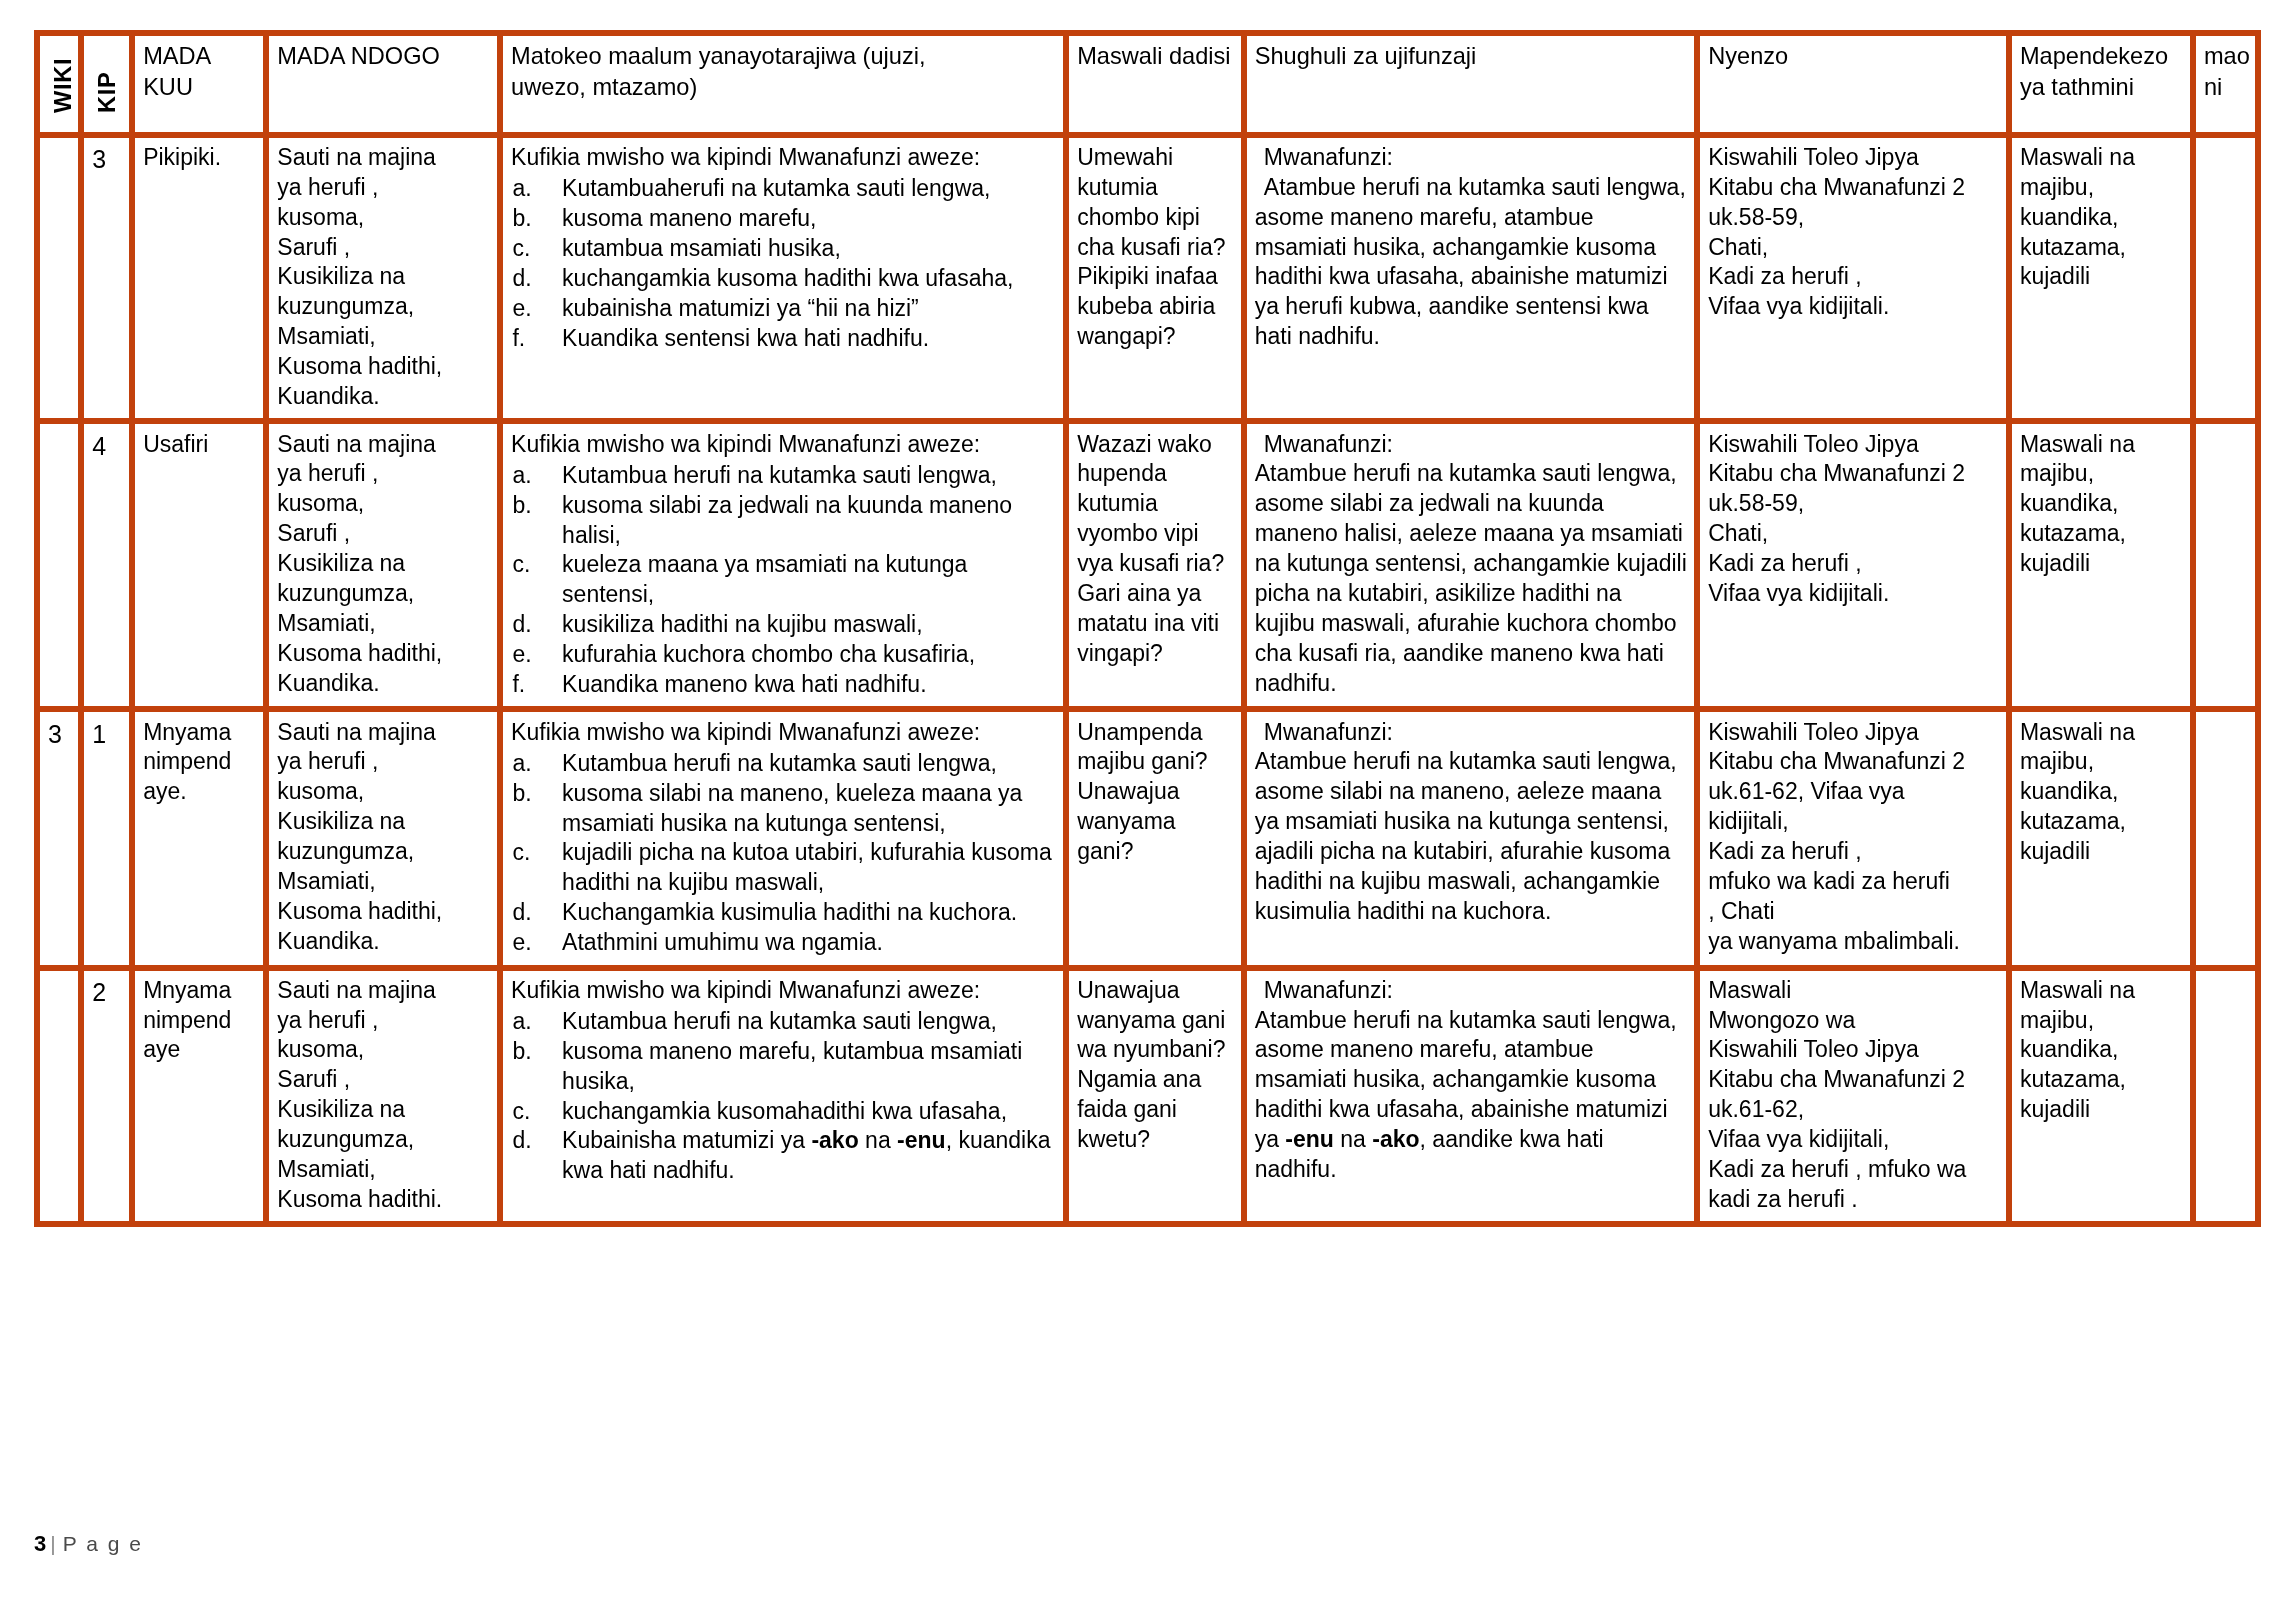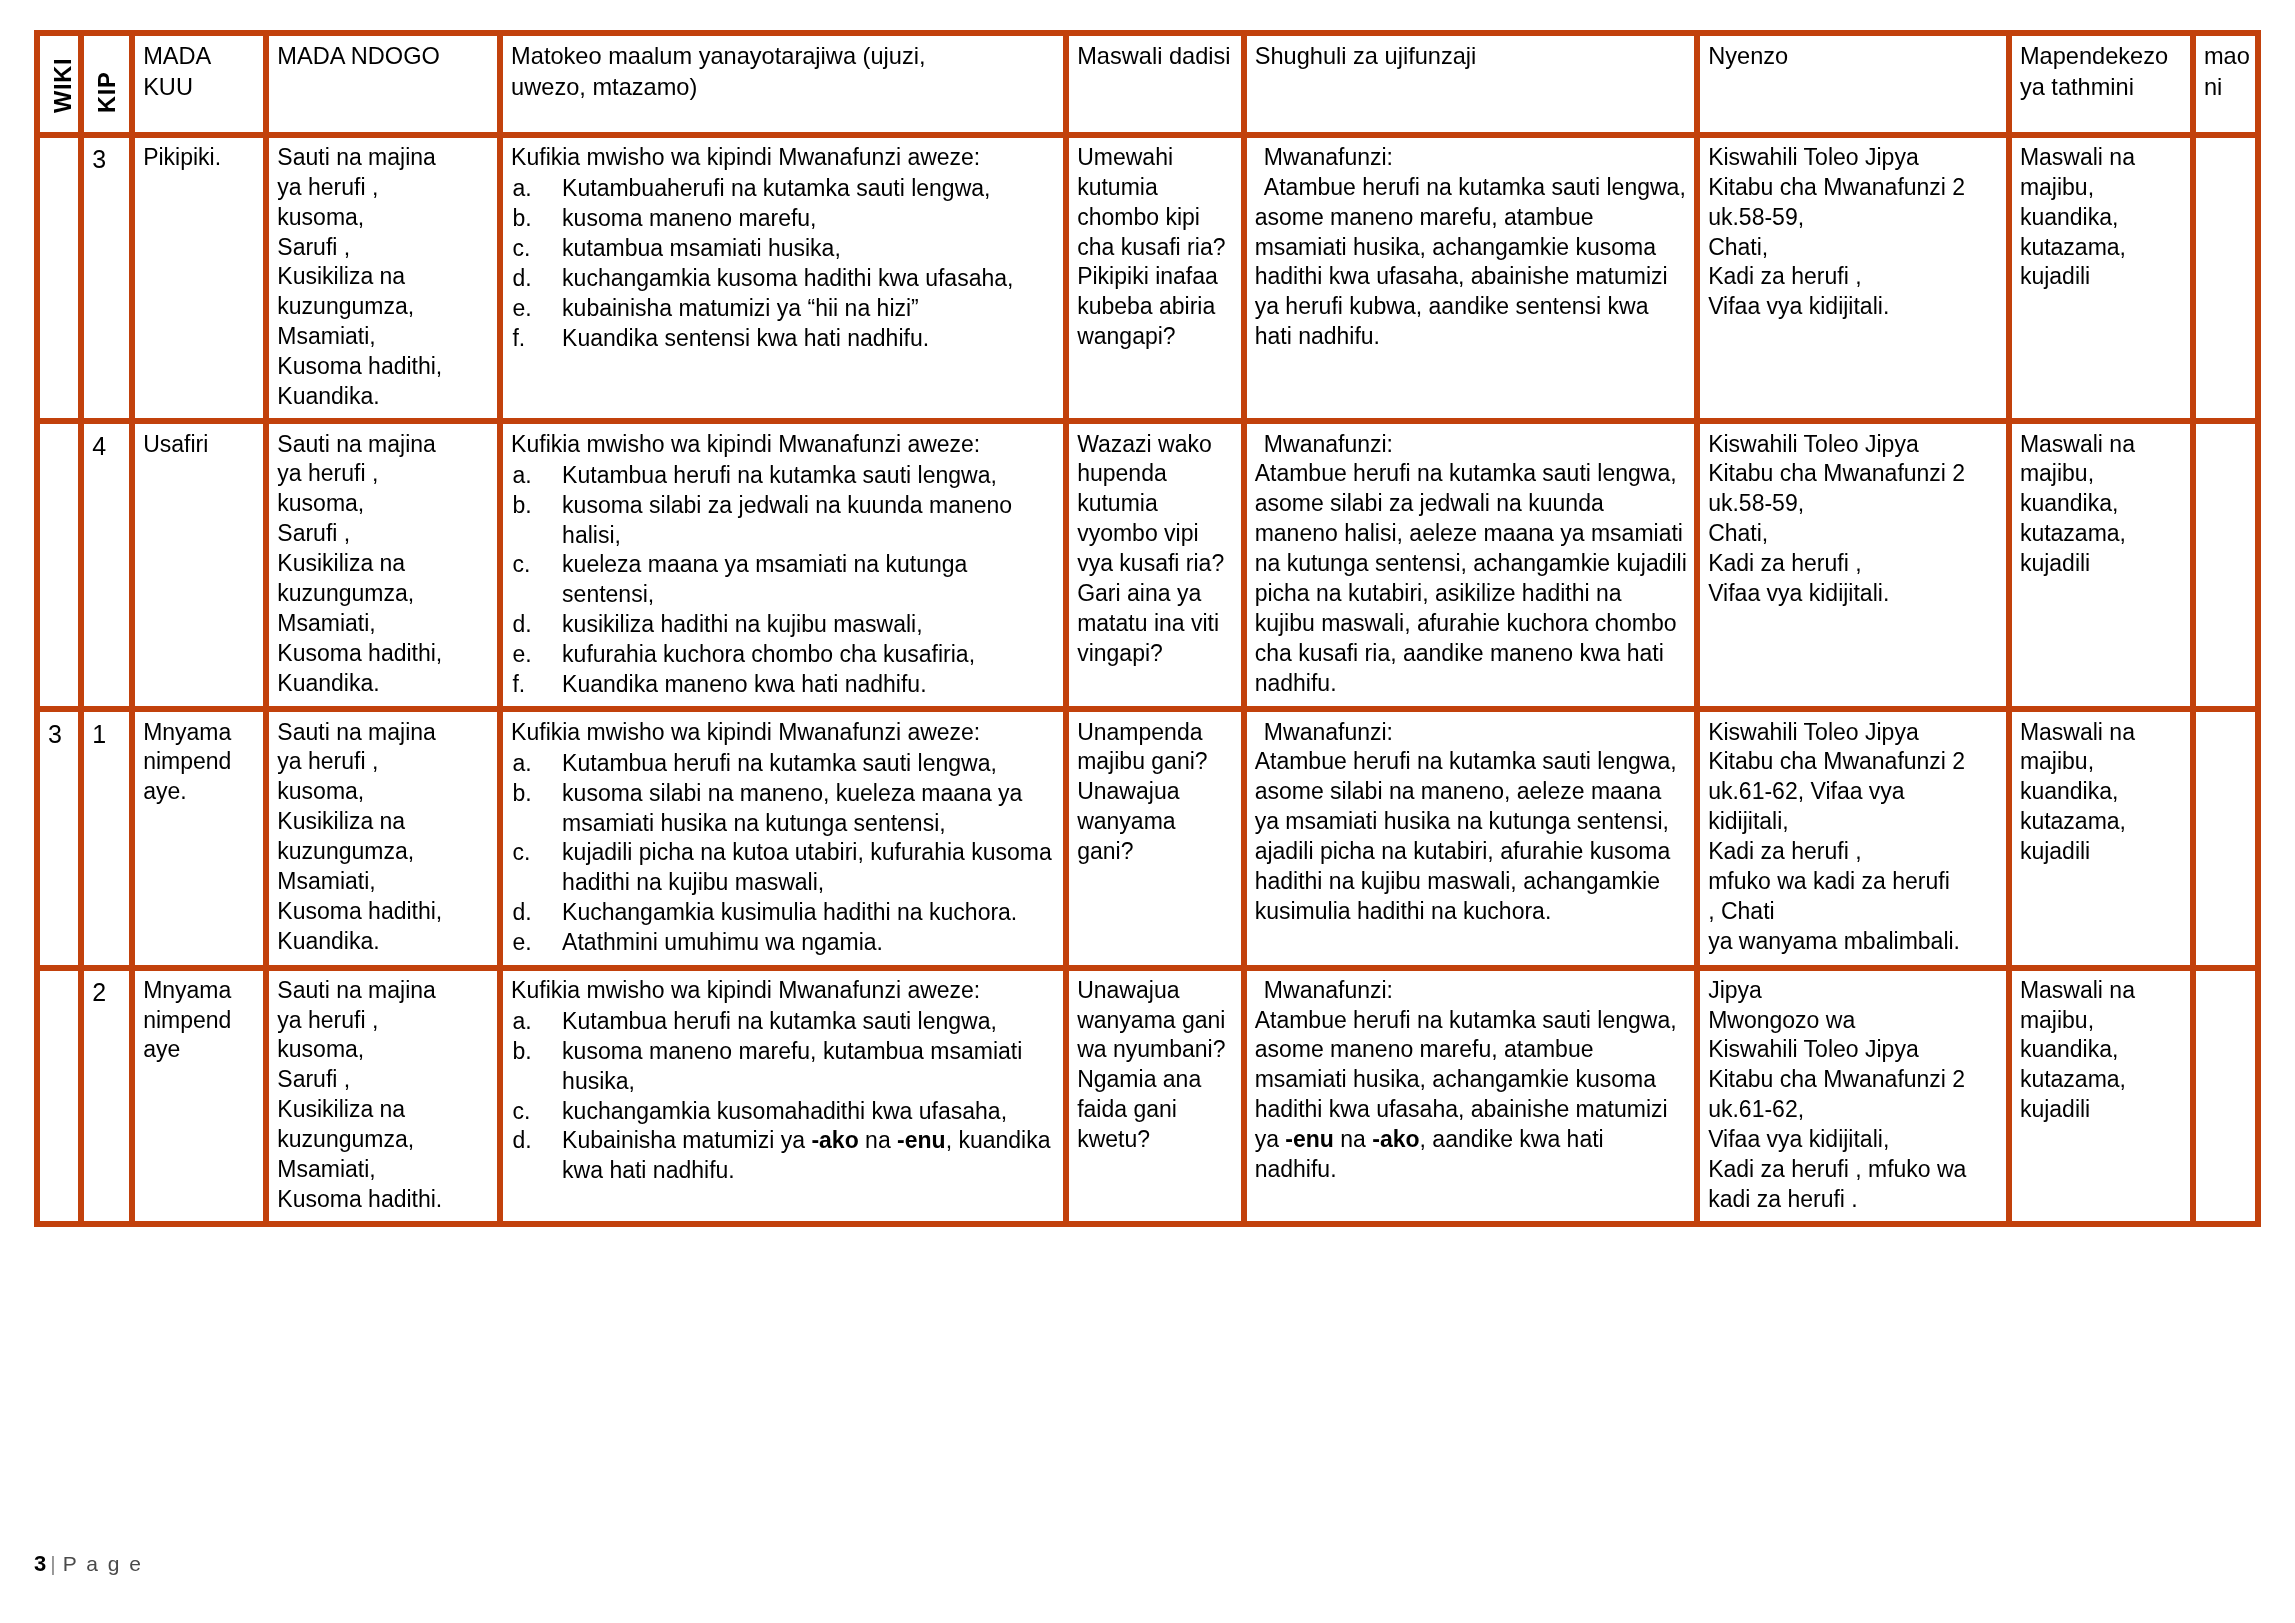--- a/index.html
+++ b/index.html
@@ -85,21 +85,21 @@
     position: absolute;
     left: 1.3px;
     top: 0;
   }
   .blk { display: block; }
   .indent-first { text-indent: 9.2px; }
   .bold { font-weight: bold; }
   .footer {
     position: absolute;
     left: 34px;
-    bottom: 46px;
+    bottom: 66px;
     font-size: 21px;
     letter-spacing: 2px;
     color: #4a4a4a;
   }
   .footer .pg-num {
     font-weight: bold;
     color: #000000;
     font-size: 22px;
     letter-spacing: 0;
   }
@@ -347,21 +347,21 @@
         </td>
         <td>
           <div>Unawajua wanyama gani wa nyumbani?</div>
           <div>Ngamia ana faida gani kwetu?</div>
         </td>
         <td>
           <div class="indent-first">Mwanafunzi:</div>
           <div><span class="indent-first">Atambue herufi  na kutamka sauti lengwa, asome maneno marefu, atambue msamiati husika, achangamkie kusoma hadithi kwa ufasaha, abainishe matumizi ya </span><span class="bold">-enu</span><span> na </span><span class="bold">-ako</span><span>, aandike kwa hati nadhifu.</span></div>
         </td>
         <td>
-          <span class="blk">Jipya</span>
+          <span class="blk">Maswali</span>
           <span class="blk">Mwongozo wa</span>
           <span class="blk">Kiswahili Toleo Jipya</span>
           <span class="blk">Kitabu cha Mwanafunzi 2</span>
           <span class="blk">uk.61-62,</span>
           <span class="blk">Vifaa vya kidijitali,</span>
           <span class="blk">Kadi za herufi , mfuko wa</span>
           <span class="blk">kadi za herufi .</span>
         </td>
         <td>
           <span class="blk">Maswali na</span>

